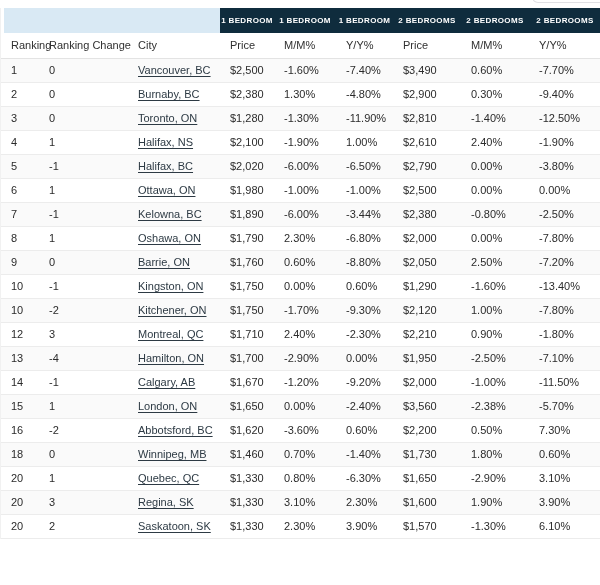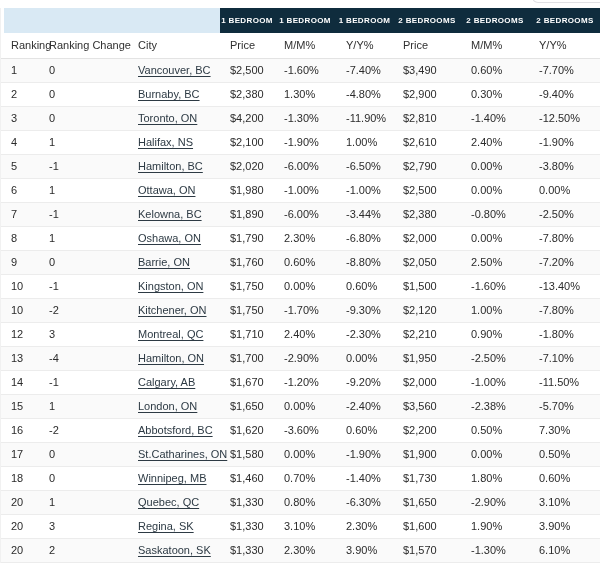--- a/index.html
+++ b/index.html
@@ -102,42 +102,42 @@
     <td>1.30%</td>
     <td>-4.80%</td>
     <td>$2,900</td>
     <td>0.30%</td>
     <td>-9.40%</td>
   </tr>
         <tr>
     <td>3</td>
     <td>0</td>
     <td><a class="city-link">Toronto, ON</a></td>
-    <td>$4,200</td>
+    <td>$1,280</td>
     <td>-1.30%</td>
     <td>-11.90%</td>
     <td>$2,810</td>
     <td>-1.40%</td>
     <td>-12.50%</td>
   </tr>
         <tr>
     <td>4</td>
     <td>1</td>
     <td><a class="city-link">Halifax, NS</a></td>
     <td>$2,100</td>
     <td>-1.90%</td>
     <td>1.00%</td>
     <td>$2,610</td>
     <td>2.40%</td>
     <td>-1.90%</td>
   </tr>
         <tr>
     <td>5</td>
     <td>-1</td>
-    <td><a class="city-link">Hamilton, BC</a></td>
+    <td><a class="city-link">Halifax, BC</a></td>
     <td>$2,020</td>
     <td>-6.00%</td>
     <td>-6.50%</td>
     <td>$2,790</td>
     <td>0.00%</td>
     <td>-3.80%</td>
   </tr>
         <tr>
     <td>6</td>
     <td>1</td>
@@ -182,21 +182,21 @@
     <td>2.50%</td>
     <td>-7.20%</td>
   </tr>
         <tr>
     <td>10</td>
     <td>-1</td>
     <td><a class="city-link">Kingston, ON</a></td>
     <td>$1,750</td>
     <td>0.00%</td>
     <td>0.60%</td>
-    <td>$1,500</td>
+    <td>$1,290</td>
     <td>-1.60%</td>
     <td>-13.40%</td>
   </tr>
         <tr>
     <td>10</td>
     <td>-2</td>
     <td><a class="city-link">Kitchener, ON</a></td>
     <td>$1,750</td>
     <td>-1.70%</td>
     <td>-9.30%</td>
@@ -253,31 +253,20 @@
     <td>-2</td>
     <td><a class="city-link">Abbotsford, BC</a></td>
     <td>$1,620</td>
     <td>-3.60%</td>
     <td>0.60%</td>
     <td>$2,200</td>
     <td>0.50%</td>
     <td>7.30%</td>
   </tr>
         <tr>
-    <td>17</td>
-    <td>0</td>
-    <td><a class="city-link">St.Catharines, ON</a></td>
-    <td>$1,580</td>
-    <td>0.00%</td>
-    <td>-1.90%</td>
-    <td>$1,900</td>
-    <td>0.00%</td>
-    <td>0.50%</td>
-  </tr>
-        <tr>
     <td>18</td>
     <td>0</td>
     <td><a class="city-link">Winnipeg, MB</a></td>
     <td>$1,460</td>
     <td>0.70%</td>
     <td>-1.40%</td>
     <td>$1,730</td>
     <td>1.80%</td>
     <td>0.60%</td>
   </tr>

